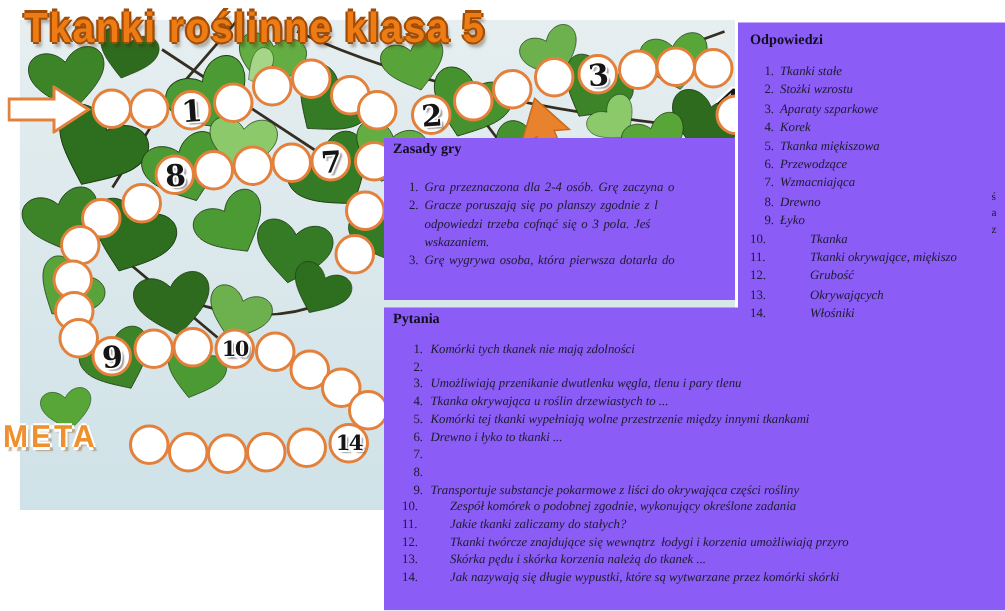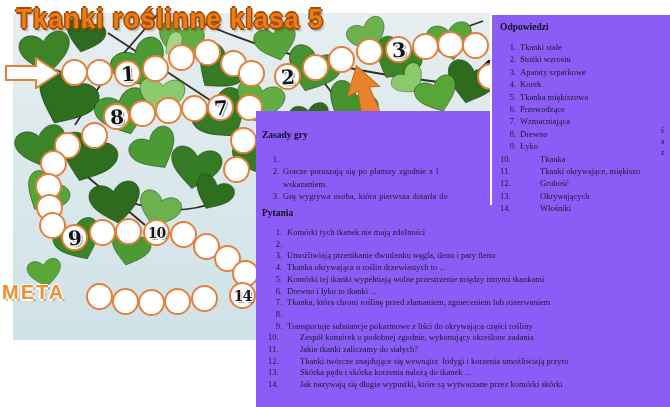--- a/index.html
+++ b/index.html
@@ -22,26 +22,26 @@
          font-weight:bold;font-size:26px;letter-spacing:1px;color:#ee7c15;transform:scaleY(1.08);
          transform-origin:top left;white-space:nowrap;
          text-shadow:-1.5px 0 #a04c06,1.5px 0 #a04c06,0 -1.5px #a04c06,0 1.5px #a04c06,2px 3px 2px rgba(60,30,0,.35);}
   .meta{position:absolute;left:2px;top:281px;z-index:3;font-family:"Liberation Sans",sans-serif;
         font-weight:bold;font-size:20px;letter-spacing:2px;color:#ef8f2d;transform:scaleY(1.05);
         text-shadow:-1.5px 0 #fff,1.5px 0 #fff,0 -1.5px #fff,0 1.5px #fff,2px 2px 1px rgba(150,80,0,.45);}
   .start-arrow{position:absolute;left:5px;top:57px;z-index:2;}
   
   .panel{position:absolute;background:#8b5cf6;z-index:4;overflow:hidden;color:#1b1b2e;}
   .panel h3{margin:0;font-size:9.5px;font-weight:bold;color:#0f0f1e;white-space:nowrap;}
-  .p-zasady{left:256px;top:111px;width:234px;height:108px;padding:19px 0 0 6px;box-sizing:border-box;}
+  .p-zasady{left:256px;top:92px;width:234px;height:108px;padding:3px 0 0 6px;box-sizing:border-box;}
   .p-pytania{left:256px;top:205px;width:414px;height:202px;padding:3px 0 0 6px;box-sizing:border-box;}
   .p-odpowiedzi{left:492px;top:15px;width:178px;height:207px;padding:7px 0 0 8px;box-sizing:border-box;}
   .qa-row{display:flex;white-space:pre;font-size:8.5px;}
   .num{flex:0 0 auto;}
-  .txt{flex:0 0 auto;}
+  .txt{flex:0 0 auto;font-style:italic;}
   
   .p-odpowiedzi .list{margin-top:9px;}
   .p-odpowiedzi .qa-row{line-height:12.4px;}
   .p-odpowiedzi .gA .num{width:16px;text-align:right;margin-right:4px;}
   .p-odpowiedzi .gB .num{width:40px;text-align:left;}
   
   .p-pytania .list{margin-top:9px;}
   .p-pytania .qa-row{line-height:11.7px;}
   .p-pytania .list{padding-left:6px;}
   .p-pytania .gA .num{width:14px;text-align:right;margin-right:5px;}
@@ -163,58 +163,59 @@
       </div>
       <div class="cell" style="left: 76px; top: 206px;"></div>
       <div class="cell" style="left: 102px; top: 205px;"></div>
       <div class="cell" style="left: 130px; top: 206px;">
         <span class="glyph glyph-sm">10</span>
       </div>
       <div class="cell" style="left: 157px; top: 208px;"></div>
       <div class="cell" style="left: 180px; top: 220px;"></div>
       <div class="cell" style="left: 201px; top: 232px;"></div>
       <div class="cell" style="left: 219px; top: 247px;"></div>
-      <div class="cell" style="left: 216px; top: 269px;">
+      <div class="cell" style="left: 206px; top: 269px;">
         <span class="glyph glyph-sm">14</span>
       </div>
       <div class="cell" style="left: 178px; top: 272px;"></div>
       <div class="cell" style="left: 151px; top: 275px;"></div>
       <div class="cell" style="left: 125px; top: 276px;"></div>
       <div class="cell" style="left: 99px; top: 275px;"></div>
       <div class="cell" style="left: 73px; top: 270px;"></div>
     </div>
 
   <svg class="start-arrow" width="56" height="32">
     <polygon points="1,9 31,9 31,1 54,16 31,31 31,23 1,23" fill="#ffffff" stroke="#e3813c" stroke-width="2"></polygon>
   </svg>
 
   <div class="title">Tkanki roślinne klasa 5</div>
   <div class="meta">META</div>
 
   <div class="panel p-zasady">
     <h3>Zasady gry</h3>
     <div class="list">
-        <div class="qa-row gA"><span class="num">1.</span></div>
+        <div class="qa-row gA"><span class="num">1.</span><span class="txt">Gra przeznaczona dla 2-4 osób. Grę zaczyna o</span></div>
         <div class="qa-row gA"><span class="num">2.</span><span class="txt">Gracze poruszają się po planszy zgodnie z l</span></div>
         <div class="qa-row gA"><span class="num"></span></div>
+        <div class="qa-row gA"><span class="num"></span><span class="txt">odpowiedzi trzeba cofnąć się o 3 pola. Jeś</span></div>
         <div class="qa-row gA"><span class="num"></span><span class="txt">wskazaniem.</span></div>
         <div class="qa-row gA"><span class="num">3.</span><span class="txt">Grę wygrywa osoba, która pierwsza dotarła do</span></div>
       </div>
   </div>
 
   <div class="panel p-pytania">
     <h3>Pytania</h3>
     <div class="list">
         <div class="qa-row gA"><span class="num">1.</span><span class="txt">Komórki tych tkanek nie mają zdolności</span></div>
         <div class="qa-row gA"><span class="num">2.</span></div>
         <div class="qa-row gA"><span class="num">3.</span><span class="txt">Umożliwiają przenikanie dwutlenku węgla, tlenu i pary tlenu</span></div>
         <div class="qa-row gA"><span class="num">4.</span><span class="txt">Tkanka okrywająca u roślin drzewiastych to ...</span></div>
         <div class="qa-row gA"><span class="num">5.</span><span class="txt">Komórki tej tkanki wypełniają wolne przestrzenie między innymi tkankami</span></div>
         <div class="qa-row gA"><span class="num">6.</span><span class="txt">Drewno i łyko to tkanki ...</span></div>
-        <div class="qa-row gA"><span class="num">7.</span><span class="txt">Tkanka, która chroni roślinę przed złamaniem, zgnieceniem lub rozerwaniem</span></div>
+        <div class="qa-row gA"><span class="num">7.</span></div>
         <div class="qa-row gA"><span class="num">8.</span></div>
         <div class="qa-row gA"><span class="num">9.</span><span class="txt">Transportuje substancje pokarmowe z liści do okrywająca części rośliny</span></div>
         <div class="qa-row gB"><span class="num">10.</span><span class="txt">Zespół komórek o podobnej zgodnie, wykonujący określone zadania</span></div>
         <div class="qa-row gB"><span class="num">11.</span><span class="txt">Jakie tkanki zaliczamy do stałych?</span></div>
         <div class="qa-row gB"><span class="num">12.</span><span class="txt">Tkanki twórcze znajdujące się wewnątrz  łodygi i korzenia umożliwiają przyro</span></div>
         <div class="qa-row gB"><span class="num">13.</span><span class="txt">Skórka pędu i skórka korzenia należą do tkanek ...</span></div>
         <div class="qa-row gB"><span class="num">14.</span><span class="txt">Jak nazywają się długie wypustki, które są wytwarzane przez komórki skórki</span></div>
       </div>
   </div>
 

